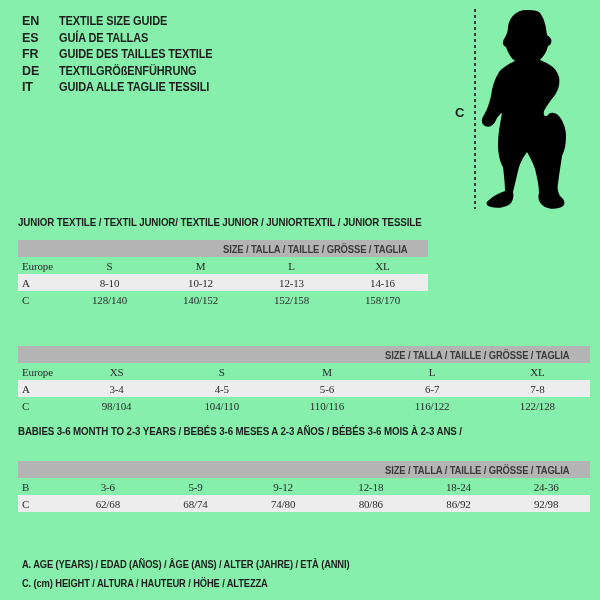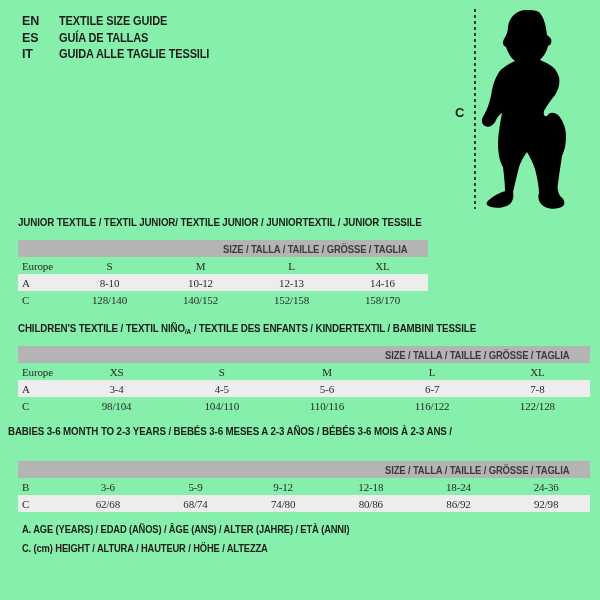--- a/index.html
+++ b/index.html
@@ -37,39 +37,47 @@
   table.size td{height:17px;padding:0;text-align:center;color:#2a2a2a;white-space:nowrap;font-family:Liberation Serif, serif;}
   table.size td.rowlab{text-align:left;padding-left:4px;}
   table.size tr.alt{background:#ededed;}
   col.c-label{width:46px;}
 
   #tbl-junior{left:18px;top:240px;width:410px;}
   #title-junior{left:18px;top:216px;text-align:right;}
   #tbl-children{left:18px;top:346px;width:572px;}
   #title-children{left:18px;top:322px;}
   #tbl-babies{left:18px;top:461px;width:572px;}
-  #title-babies{left:8px;top:424px;}
+  #title-babies{left:18px;top:424px;}
   .subA{font-size:7.5px;vertical-align:-2px;}
 
   
-  .legend{position:absolute;left:22px;top:520px;font-weight:bold;font-size:11px;line-height:18.5px;}
+  .legend{position:absolute;left:22px;top:555px;font-weight:bold;font-size:11px;line-height:18.5px;}
 </style>
 </head>
 <body>
 
 <div id="screen">
 
   <div class="lang-block">
     <div class="lang-row">
       <span class="lang-code">EN</span>
       <span class="cond88">TEXTILE SIZE GUIDE</span>
     </div>
     <div class="lang-row">
       <span class="lang-code">ES</span>
       <span class="cond88">GUÍA DE TALLAS</span>
+    </div>
+    <div class="lang-row">
+      <span class="lang-code">FR</span>
+      <span class="cond88">GUIDE DES TAILLES TEXTILE</span>
+    </div>
+    <div class="lang-row">
+      <span class="lang-code">DE</span>
+      <span class="cond88">TEXTILGRÖßENFÜHRUNG</span>
     </div>
     <div class="lang-row">
       <span class="lang-code">IT</span>
       <span class="cond88">GUIDA ALLE TAGLIE TESSILI</span>
     </div>
   </div>
 
   <span class="height-label">C</span>
   <div class="dash-line"></div>
   <svg class="baby-svg" width="110" height="204" viewBox="480 8 110 204" xmlns="http://www.w3.org/2000/svg">
@@ -148,23 +156,20 @@
     <tr>
       <td class="rowlab">C</td>
       <td>128/140</td>
       <td>140/152</td>
       <td>152/158</td>
       <td>158/170</td>
     </tr>
   </tbody>
     </table>
 
-  <div class="tbl-title" id="title-children">
-    <span class="cond85"><span>CHILDREN'S TEXTILE / TEXTIL NIÑO</span><span class="subA">/A</span><span> / TEXTILE DES ENFANTS / KINDERTEXTIL / BAMBINI TESSILE</span></span>
-  </div>
   <table class="size" id="tbl-children">
     <colgroup>
         <col class="c-label">
         <col>
         <col>
         <col>
         <col>
         <col>
       </colgroup>
     <tbody>

